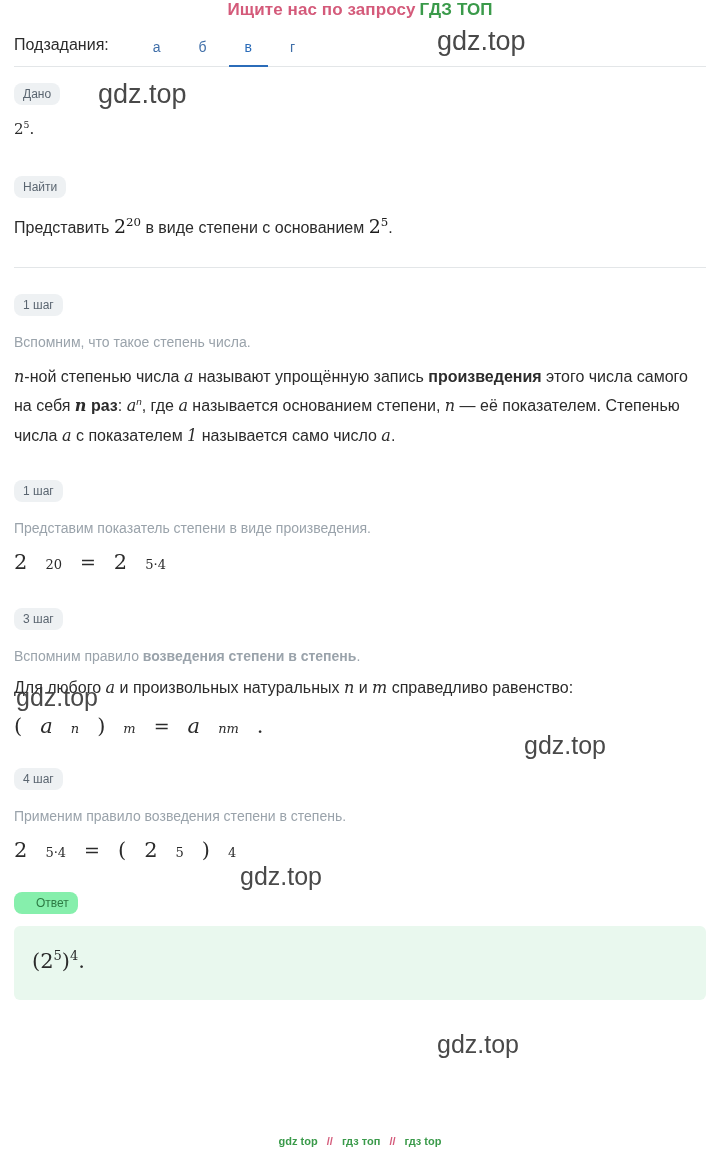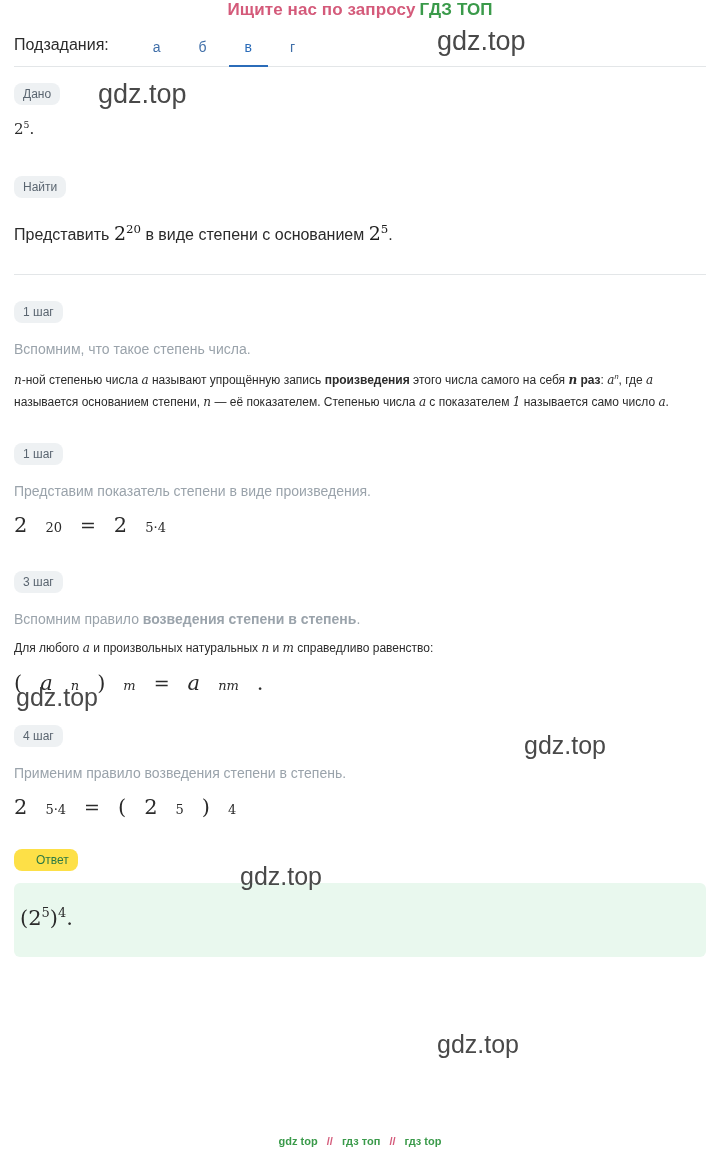--- a/index.html
+++ b/index.html
@@ -69,21 +69,21 @@
   .pill {
     display: inline-block;
     background: #eef1f3;
     color: #5a6570;
     font-size: 12px;
     border-radius: 8px;
     padding: 4px 9px;
     margin: 0;
   }
   .pill.answer {
-    background: #fde047;
+    background: #86efac;
     color: #2d7a44;
     padding-left: 22px;
   }
 
   .block { margin-top: 16px; }
 
   .math {
     font-family: "DejaVu Serif", serif;
     font-style: italic;
     font-size: 19px;
@@ -92,21 +92,21 @@
   sup.s { font-size: 0.62em; vertical-align: super; font-style: normal; }
   sup.si { font-size: 0.62em; vertical-align: super; font-style: italic; }
 
   .given-expr {
     margin-top: 14px;
     font-family: "DejaVu Serif", serif;
     font-size: 15px;
   }
 
   .find-text {
-    margin-top: 21px;
+    margin-top: 14px;
     font-size: 16px;
     line-height: 1.5;
   }
 
   .divider {
     border: none;
     border-top: 1px solid #e3e6e8;
     margin: 26px 0 0 0;
   }
 
@@ -117,21 +117,21 @@
     margin: 22px 0 0 0;
   }
 
   .step-note {
     font-size: 14px;
     color: #9aa3ab;
     margin-top: 18px;
   }
 
   .para {
-    font-size: 12px;
+    font-size: 16px;
     line-height: 1.85;
     margin-top: 12px;
     color: #2b2b2b;
   }
   .para b { font-weight: bold; }
   .it { font-family: "DejaVu Serif", serif; font-style: italic; }
 
   .eq-row {
     margin-top: 14px;
     font-family: "DejaVu Serif", serif;
@@ -139,21 +139,21 @@
     display: flex;
     align-items: baseline;
     gap: 18px;
   }
   .eq-row .eq-sign { font-style: normal; font-size: 19px; }
 
   .answer-box {
     margin-top: 12px;
     background: #e9f8ee;
     border-radius: 6px;
-    padding: 22px 6px;
+    padding: 22px 18px;
     min-height: 74px;
   }
   .answer-expr {
     font-family: "DejaVu Serif", serif;
     font-size: 21px;
   }
 
   
   .footer {
     position: absolute;

